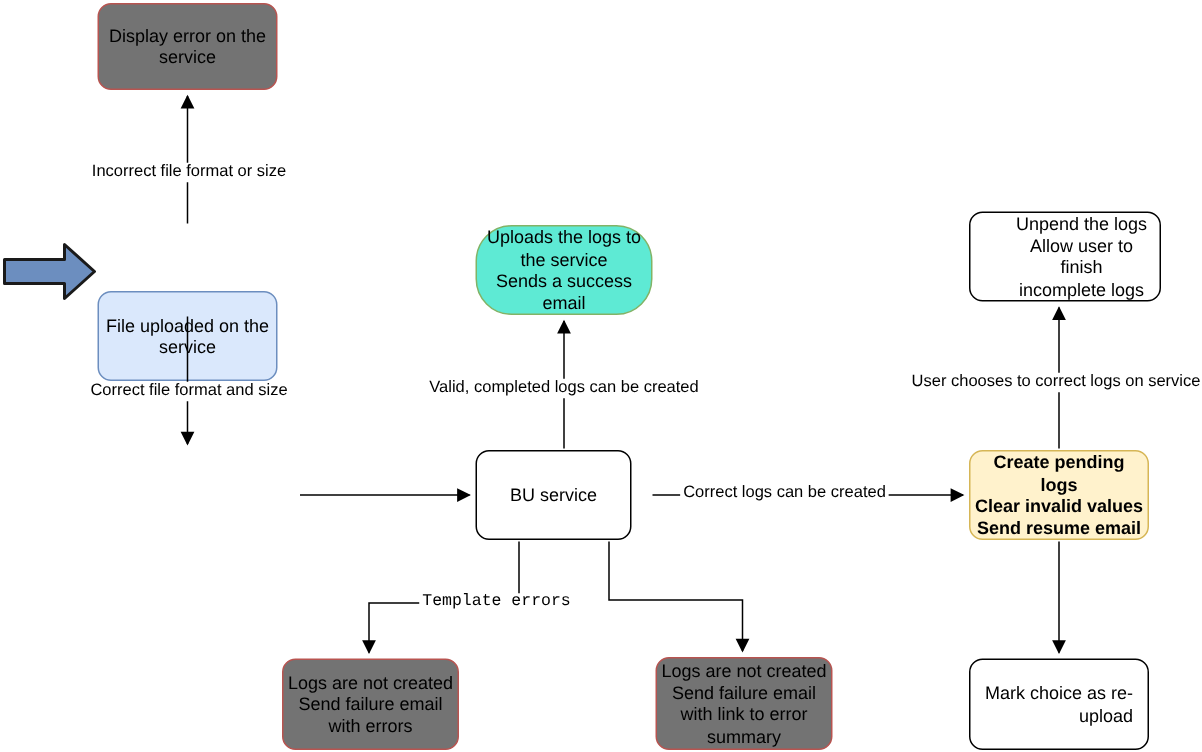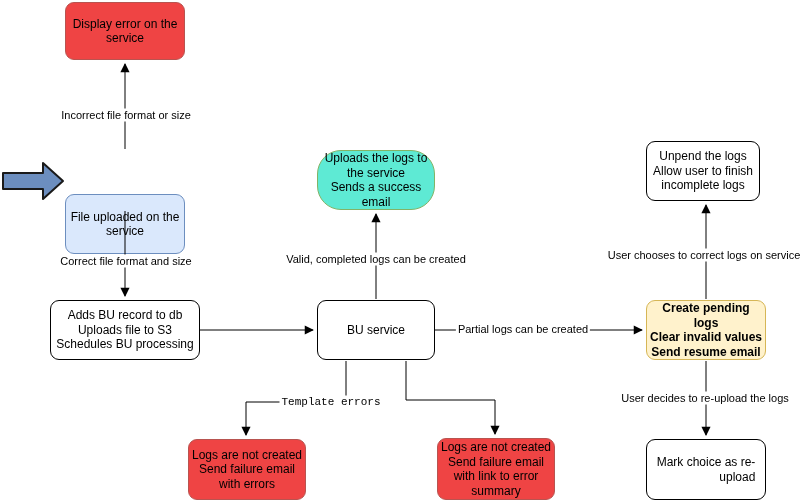--- a/index.html
+++ b/index.html
@@ -7,31 +7,31 @@
     position:relative;width:801px;height:501px;background:#ffffff;
     overflow:hidden;font-family:"Liberation Sans",sans-serif;color:#000;
   }
   .node{
     position:absolute;box-sizing:border-box;z-index:1;
     display:flex;align-items:center;justify-content:center;
     text-align:center;white-space:pre-line;
     font-size:12px;line-height:14.5px;padding:2px;
     border-radius:9px;border:1px solid #000;background:#fff;
   }
-  .pink  {background:#ef4444;border-color:#B85450;}
+  .pink  {background:#737373;border-color:#B85450;}
   .blue  {background:#DAE8FC;border-color:#6C8EBF;margin-top:44px;}
   .green {background:#5eead4;border-color:#82B366;border-radius:24px;}
   .yellow{background:#FFF2CC;border-color:#D6B656;}
 
   .n-display-error {left:65px; top:2px;  width:120px;height:58px;}
   .n-file-uploaded {left:65px; top:150px;width:120px;height:60px;}
   .n-process-upload{left:50px; top:300px;width:150px;height:60px;}
-  .n-bu-service    {left:317px;top:300px;width:118px;height:60px;}
+  .n-bu-service    {left:317px;top:300px;width:104px;height:60px;}
   .n-success       {left:317px;top:150px;width:118px;height:60px;}
-  .n-unpend        {left:646px;top:141px;width:114px;height:60px;}
+  .n-unpend        {left:646px;top:141px;width:128px;height:60px;padding-left:24px;}
   .n-pending       {left:646px;top:300px;width:120px;height:60px;font-weight:bold;}
   .n-fail-template {left:188px;top:439px;width:118px;height:61px;}
   .n-fail-fields   {left:437px;top:438px;width:118px;height:62px;}
   .n-mark-reupload {left:646px;top:439px;width:120px;height:61px;text-align:right;}
 
   svg.wires{position:absolute;left:0;top:0;z-index:2;pointer-events:none;}
 
   .elabel{
     position:absolute;z-index:3;transform:translate(-50%,-50%);
     background:#ffffff;padding:0 2px;text-align:center;
@@ -50,23 +50,20 @@
 <body>
 
 <div id="canvas">
 
   <div class="node pink n-display-error">Display error on the
 service</div>
 
   <div class="node blue n-file-uploaded">File uploaded on the
 service</div>
 
-  <div class="node n-process-upload">Adds BU record to db
-Uploads file to S3
-Schedules BU processing</div>
 
   <div class="node n-bu-service">BU service</div>
 
   <div class="node green n-success">Uploads the logs to
 the service
 Sends a success
 email</div>
 
   <div class="node n-unpend">Unpend the logs
 Allow user to finish
@@ -104,18 +101,17 @@
       <line x1="706" y1="361" x2="706" y2="435" marker-end="url(#ah)"></line>
       <polyline points="346,361 346,402 246,402 246,435" marker-end="url(#ah)"></polyline>
       <polyline points="406,361 406,400 495,400 495,434" marker-end="url(#ah)"></polyline>
     </g>
     <polygon points="3,173 43,173 43,163 63,181 43,199 43,189 3,189" fill="#6C8EBF" stroke="#1a1a1a" stroke-width="2" stroke-linejoin="round"></polygon>
   </svg>
 
   <div class="elabel l-incorrect">Incorrect file format or size</div>
   <div class="elabel l-correct">Correct file format and size</div>
   <div class="elabel l-valid">Valid, completed logs can be created</div>
-  <div class="elabel l-partial">Partial logs can be created</div>
+  <div class="elabel l-partial">Correct logs can be created</div>
   <div class="elabel l-template">Template errors</div>
   <div class="elabel l-corrects">User chooses to correct logs on service</div>
-  <div class="elabel l-reupload">User decides to re-upload the logs</div>
 
 </div>
 
 </body></html>

